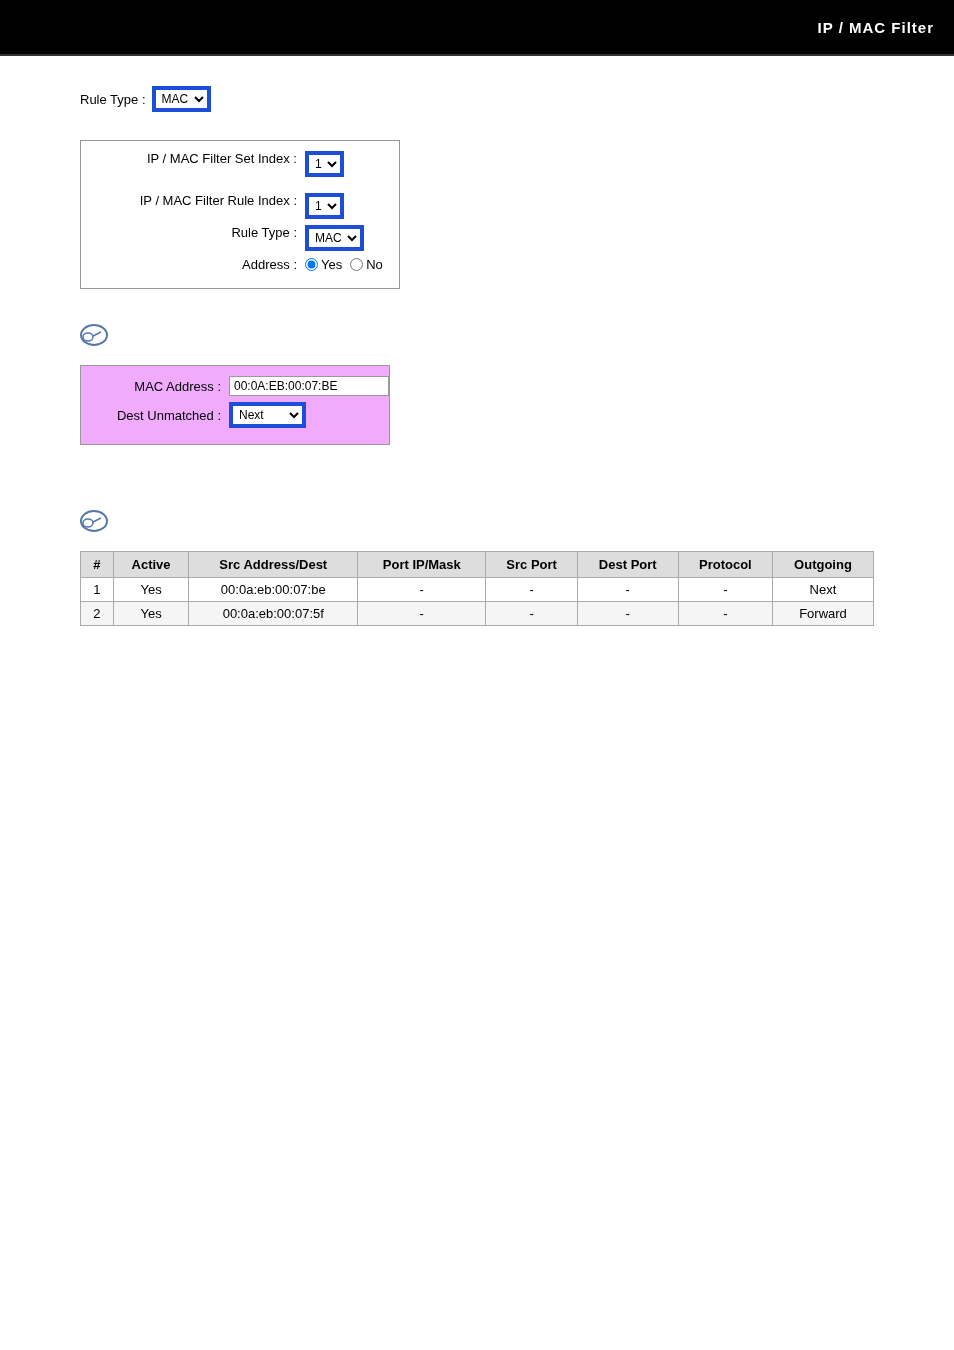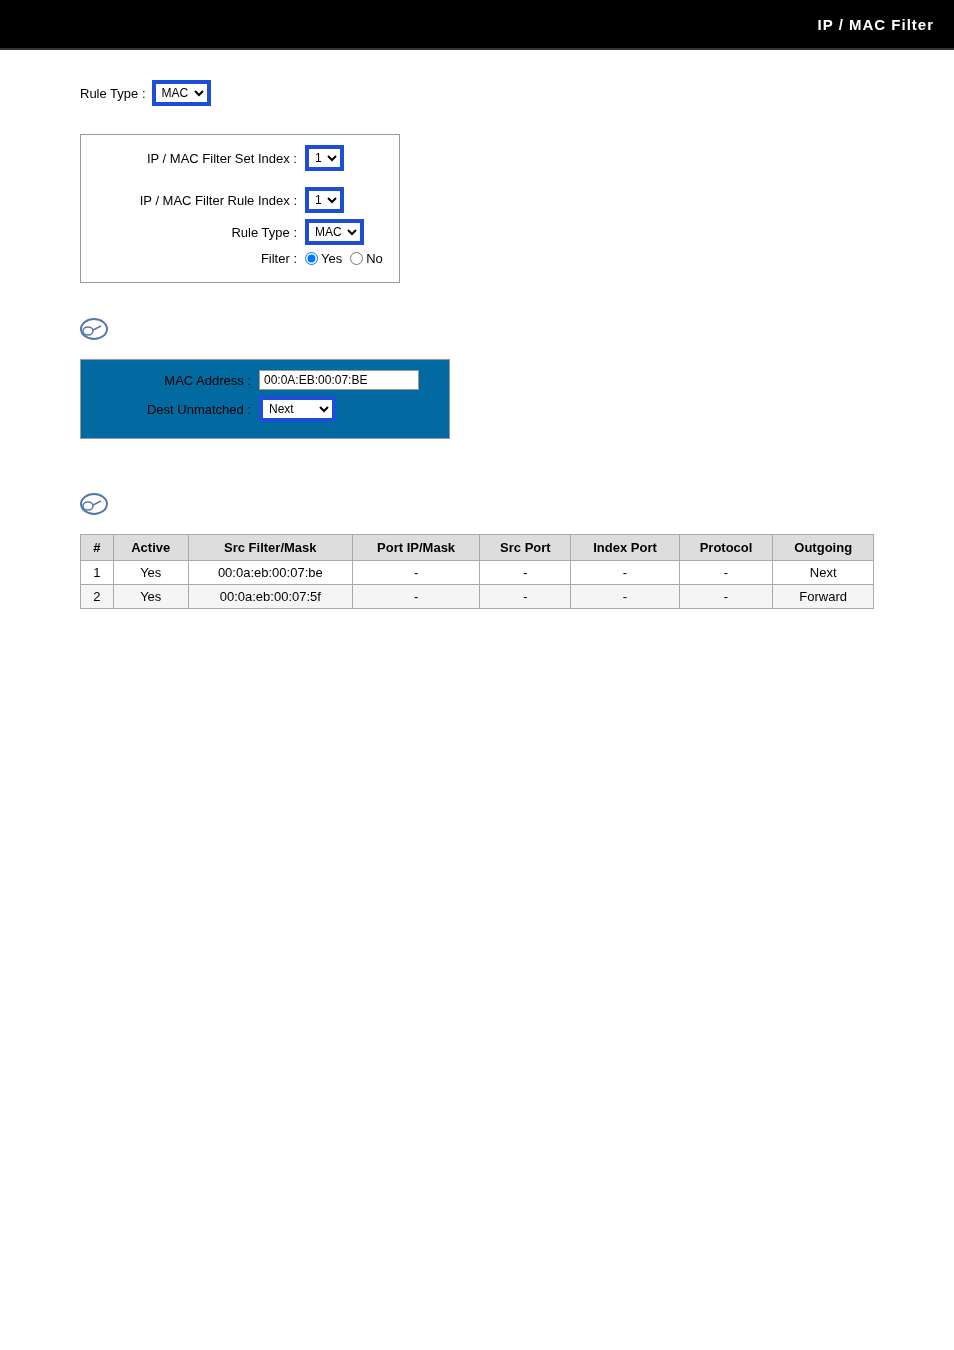--- a/index.html
+++ b/index.html
@@ -5,21 +5,21 @@
     * { box-sizing: border-box; margin: 0; padding: 0; }
     body {
       font-family: Arial, sans-serif;
       font-size: 13px;
       background: #fff;
       color: #000;
       width: 954px;
       min-height: 1350px;
     }
     .header-bar {
-      height: 48px;
+      height: 54px;
       background: #000;
       display: flex;
       align-items: center;
       justify-content: flex-end;
       padding-right: 20px;
     }
     .header-bar-title {
       color: #fff;
       font-size: 15px;
       font-weight: bold;
@@ -44,21 +44,21 @@
     }
     .form-box {
       border: 1px solid #999;
       padding: 10px 16px;
       display: inline-block;
       margin-bottom: 24px;
       background: #fff;
     }
     .form-row {
       display: flex;
-      align-items: center;
+      align-items: flex-start;
       margin-bottom: 6px;
     }
     .form-row-label {
       text-align: right;
       min-width: 200px;
       margin-right: 8px;
       font-size: 13px;
     }
     select {
       font-size: 12px;
@@ -83,24 +83,24 @@
     }
     .note-icon {
       color: #5577aa;
       font-size: 22px;
       margin: 8px 0 16px 0;
       display: flex;
       align-items: center;
     }
     .mac-form-box {
       border: 1px solid #999;
-      padding: 10px 30px;
+      padding: 10px 0;
       display: inline-block;
-      margin-bottom: 13px;
-      background: #0369a1;
+      margin-bottom: 24px;
+      background: #f0abfc;
     }
     .mac-form-row {
       display: flex;
       align-items: center;
       margin-bottom: 6px;
     }
     .mac-form-label {
       text-align: right;
       min-width: 140px;
       margin-right: 8px;
@@ -184,21 +184,21 @@
     </div>
     
     <div class="form-row">
       <span class="form-row-label">Rule Type :</span>
       <select>
         <option>MAC</option><option>IP</option>
       </select>
     </div>
     
     <div class="form-row">
-      <span class="form-row-label">Filter :</span>
+      <span class="form-row-label">Address :</span>
       <div class="radio-group">
         <label>
           <input type="radio" name="active" value="yes" checked="" style="">
           <span>Yes</span>
         </label>
         <label>
           <input type="radio" name="active" value="no" style="">
           <span>No</span>
         </label>
       </div>
@@ -239,24 +239,24 @@
     </svg>
   </div>
 
   
   <div class="table-section">
     <table>
       <thead>
         <tr>
           <th>#</th>
           <th>Active</th>
-          <th>Src Filter/Mask</th>
+          <th>Src Address/Dest</th>
           <th>Port IP/Mask</th>
           <th>Src Port</th>
-          <th>Index Port</th>
+          <th>Dest Port</th>
           <th>Protocol</th>
           <th>Outgoing</th>
         </tr>
       </thead>
       <tbody id="filter-table-body">
       <tr>
             <td>1</td>
             <td>Yes</td>
             <td>00:0a:eb:00:07:be</td>
             <td>-</td>

